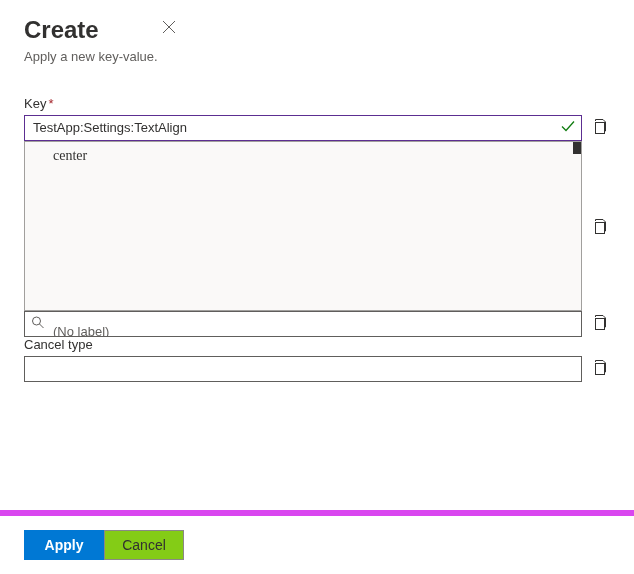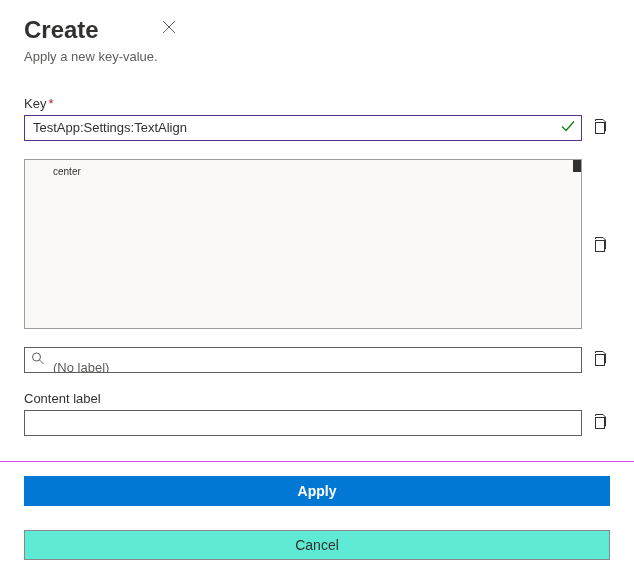--- a/index.html
+++ b/index.html
@@ -38,21 +38,20 @@
     .close-btn {
       background: none;
       border: none;
       cursor: pointer;
       padding: 4px;
       color: #605e5c;
       font-size: 16px;
       line-height: 1;
     }
     .field-group {
-      margin-bottom: 18px;
     }
     .field-label {
       font-size: 13px;
       color: #323130;
       margin-bottom: 4px;
       display: block;
     }
     .required-asterisk {
       color: #a4262c;
       margin-left: 2px;
@@ -97,22 +96,22 @@
       background: #faf9f8;
       height: 170px;
       position: relative;
       display: flex;
     }
     .value-textarea {
       width: 100%;
       border: none;
       background: transparent;
       padding: 6px 8px 6px 28px;
-      font-family: Liberation Sans, sans-serif;
-      font-size: 10px;
+      font-family: Liberation Serif, serif;
+      font-size: 14px;
       resize: none;
       outline: none;
       color: #323130;
     }
     .textarea-scrollbar {
       position: absolute;
       right: 0;
       top: 0;
       width: 8px;
       height: 12px;
@@ -154,35 +153,34 @@
       justify-content: center;
     }
     .copy-btn.align-middle {
       align-self: center;
     }
     .footer {
       position: absolute;
       bottom: 0;
       left: 0;
       right: 0;
-      border-top: 1px solid #d946ef;
+      border-top: 6px solid #d946ef;
       padding: 14px 24px;
       display: flex;
-      gap: 24px;
-      flex-direction: column;
+      gap: 0;
     }
     .btn {
       min-width: 80px;
       height: 30px;
       padding: 0 16px;
       font-family: inherit;
       font-size: 14px;
       cursor: pointer;
       border: 1px solid #8a8886;
-      background: #5eead4;
+      background: #84cc16;
       color: #323130;
     }
     .btn.primary {
       background: #0078d4;
       border-color: #0078d4;
       color: #fff;
       font-weight: 600;
     }
   </style>
 </head>
@@ -252,21 +250,21 @@
       <button class="copy-btn">
         <svg width="16" height="16" viewBox="0 0 16 16">
             <rect x="4.5" y="4.5" width="9" height="11" fill="none" stroke="currentColor" stroke-width="1"></rect>
             <path d="M4.5 3 V1.5 H12 L14.5 4 V13 H13.5" fill="none" stroke="currentColor" stroke-width="1"></path>
           </svg>
       </button>
     </div>
   </div>
 
   <div class="field-group">
-    <label class="field-label">Content label</label>
+    <label class="field-label">Cancel type</label>
     <div class="input-row">
       <input type="text" class="text-input" style="border-color: rgb(96, 94, 92);" value="">
       <button class="copy-btn">
         <svg width="16" height="16" viewBox="0 0 16 16">
             <rect x="4.5" y="4.5" width="9" height="11" fill="none" stroke="currentColor" stroke-width="1"></rect>
             <path d="M4.5 3 V1.5 H12 L14.5 4 V13 H13.5" fill="none" stroke="currentColor" stroke-width="1"></path>
           </svg>
       </button>
     </div>
   </div>

